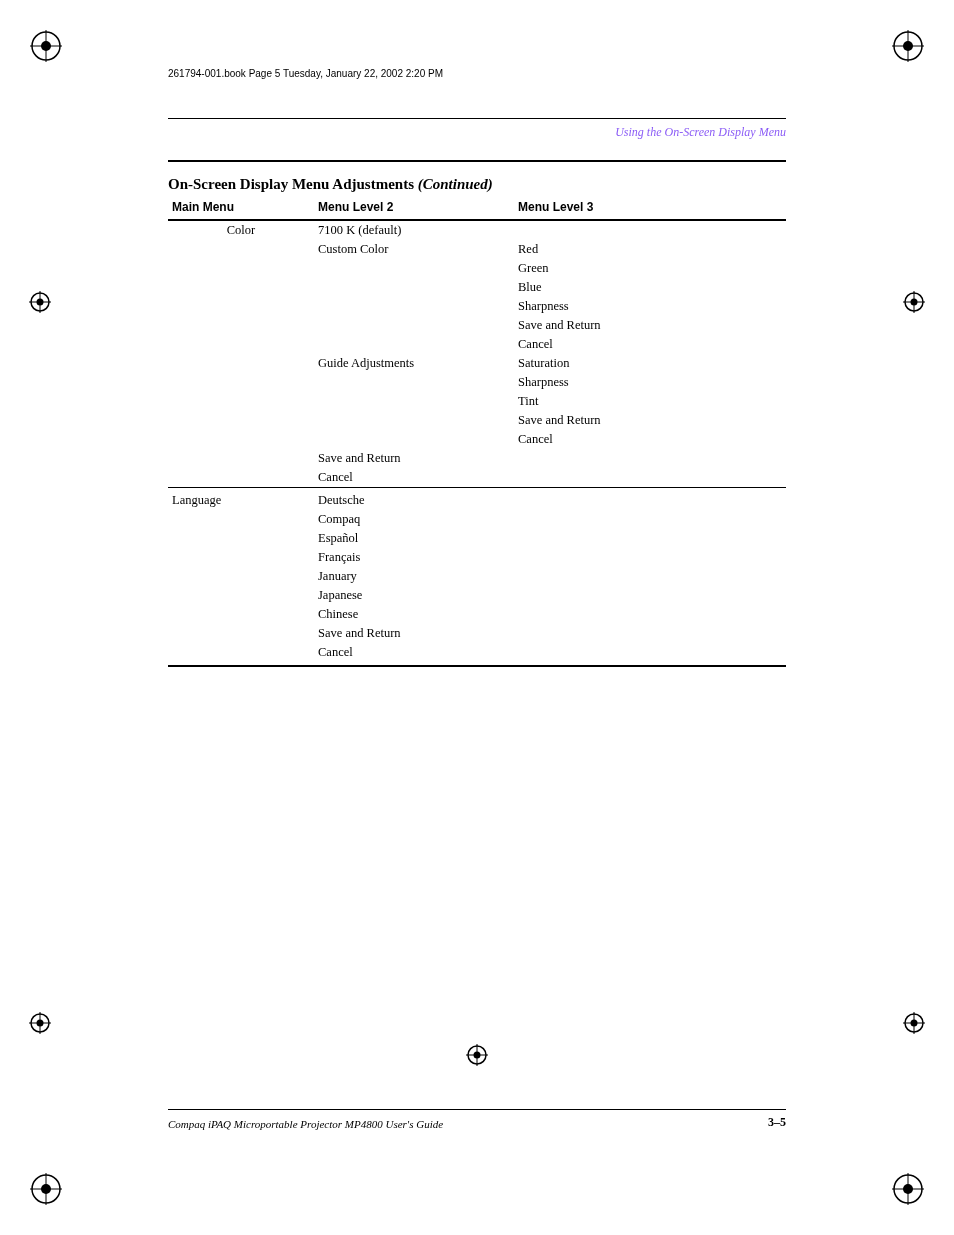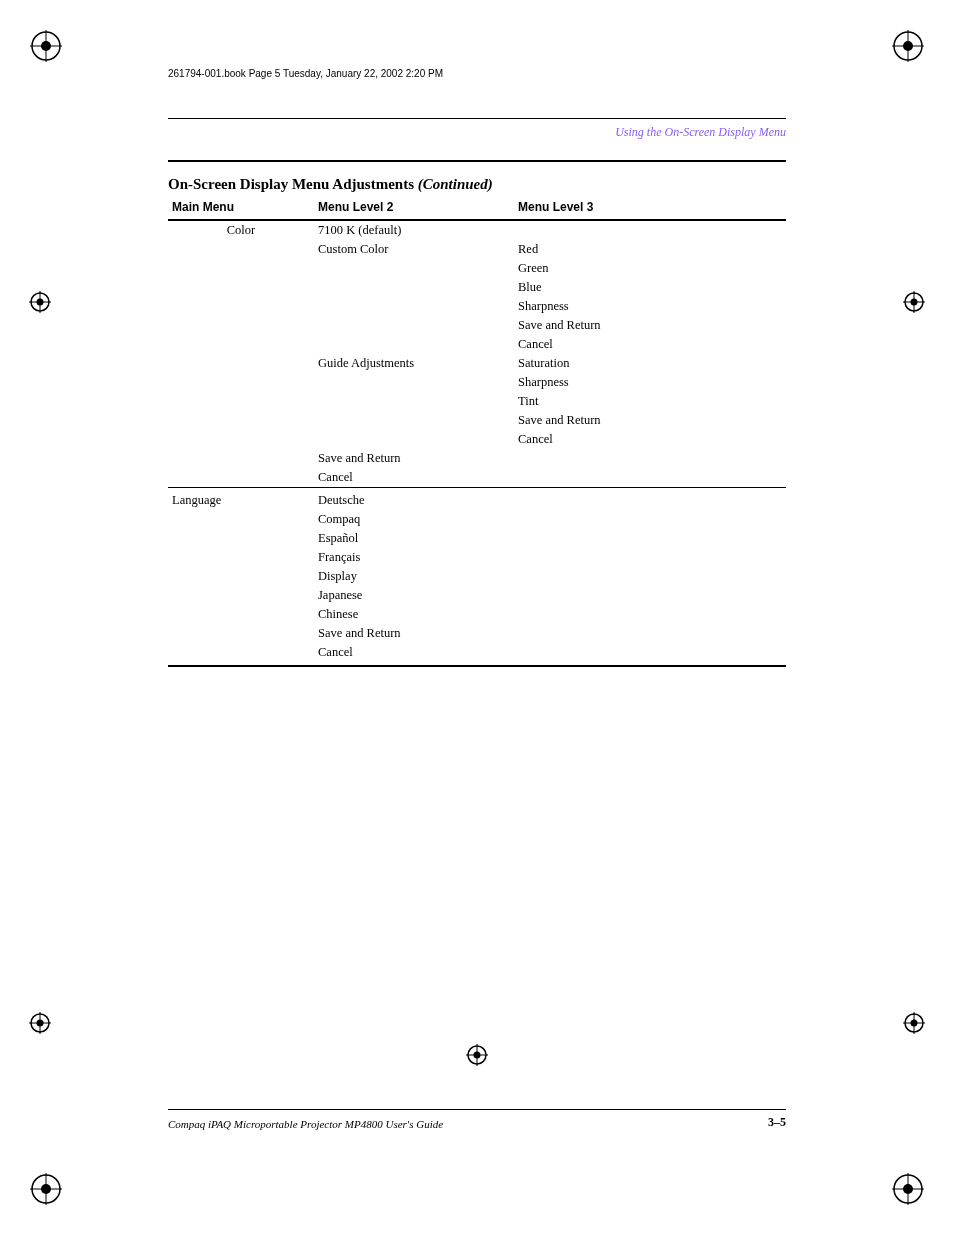--- a/index.html
+++ b/index.html
@@ -378,21 +378,21 @@
           <td>Español</td>
           <td></td>
         </tr>
         <tr>
           <td style="font-weight: normal;"></td>
           <td>Français</td>
           <td></td>
         </tr>
         <tr>
           <td style="font-weight: normal;"></td>
-          <td>Display</td>
+          <td>January</td>
           <td></td>
         </tr>
         <tr>
           <td style="font-weight: normal;"></td>
           <td>Japanese</td>
           <td></td>
         </tr>
         <tr>
           <td style="font-weight: normal;"></td>
           <td>Chinese</td>

